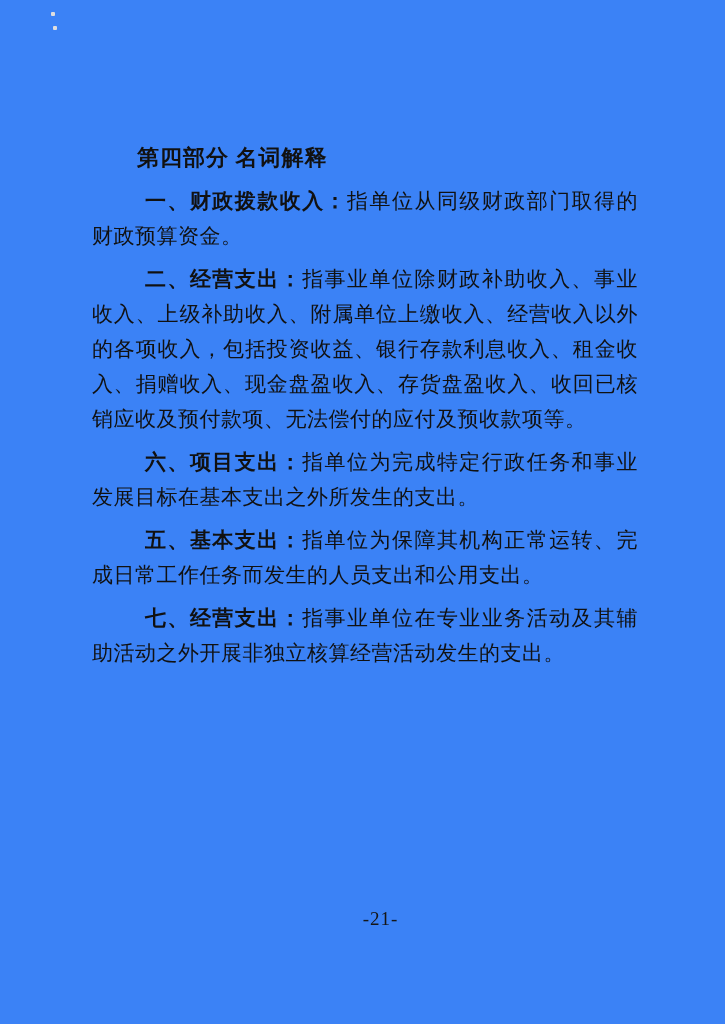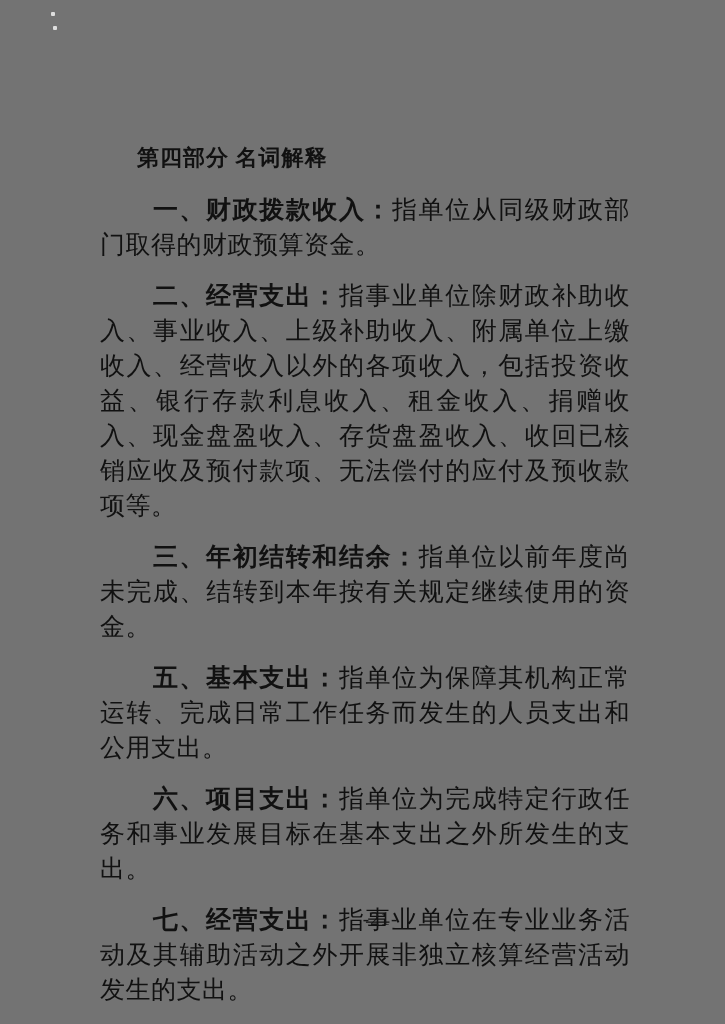--- a/index.html
+++ b/index.html
@@ -11,21 +11,21 @@
     width: 725px;
     height: 1024px;
     font-family: "Liberation Serif", "DejaVu Serif", serif;
     color: #111111;
     -webkit-font-smoothing: antialiased;
   }
   .page {
     position: relative;
     width: 725px;
     height: 1024px;
-    background: #737373;
+    background: #3b82f6;
     overflow: hidden;
   }
   
   .speck {
     position: absolute;
     width: 4px;
     height: 4px;
     background: #dedede;
     border-radius: 1px;
   }
@@ -41,23 +41,23 @@
   .doc-title {
     font-size: 22px;
     font-weight: bold;
     line-height: 36px;
     margin: 0 0 1px 0;
     text-indent: 53px;
     letter-spacing: 1px;
     white-space: nowrap;
   }
   .para {
-    font-size: 25px;
+    font-size: 21px;
     line-height: 35px;
-    margin: 16px;
+    margin: 8px;
     text-align: justify;
     text-justify: inter-character;
     text-indent: 53px;
     letter-spacing: 0.5px;
   }
   .para .term {
     font-weight: bold;
   }
   .page-number {
     position: absolute;
@@ -78,26 +78,25 @@
   <div class="speck s1"></div>
   <div class="speck s2"></div>
 
   <div class="content">
     <h1 class="doc-title">第四部分 名词解释</h1>
     <div class="definitions">
   <p class="para"><span class="term">一、财政拨款收入：</span><span class="def">指单位从同级财政部门取得的财政预算资金。</span></p>
 
   <p class="para"><span class="term">二、经营支出：</span><span class="def">指事业单位除财政补助收入、事业收入、上级补助收入、附属单位上缴收入、经营收入以外的各项收入，包括投资收益、银行存款利息收入、租金收入、捐赠收入、现金盘盈收入、存货盘盈收入、收回已核销应收及预付款项、无法偿付的应付及预收款项等。</span></p>
 
-  <p class="para"><span class="term">三、年初结转和结余：</span><span class="def">指单位以前年度尚未完成、结转到本年按有关规定继续使用的资金。</span></p>
 
 
+  <p class="para"><span class="term">六、项目支出：</span><span class="def">指单位为完成特定行政任务和事业发展目标在基本支出之外所发生的支出。</span></p>
+
   <p class="para"><span class="term">五、基本支出：</span><span class="def">指单位为保障其机构正常运转、完成日常工作任务而发生的人员支出和公用支出。</span></p>
-
-  <p class="para"><span class="term">六、项目支出：</span><span class="def">指单位为完成特定行政任务和事业发展目标在基本支出之外所发生的支出。</span></p>
 
   <p class="para"><span class="term">七、经营支出：</span><span class="def">指事业单位在专业业务活动及其辅助活动之外开展非独立核算经营活动发生的支出。</span></p>
 
 </div>
   </div>
 
   <div class="page-number">-21-</div>
 </div>
 
 </body></html>

